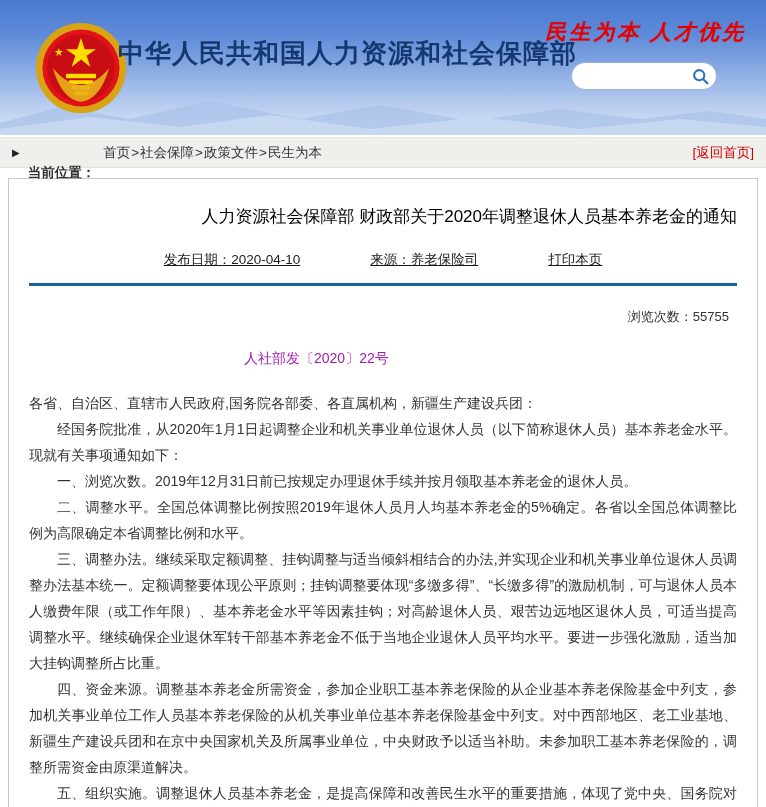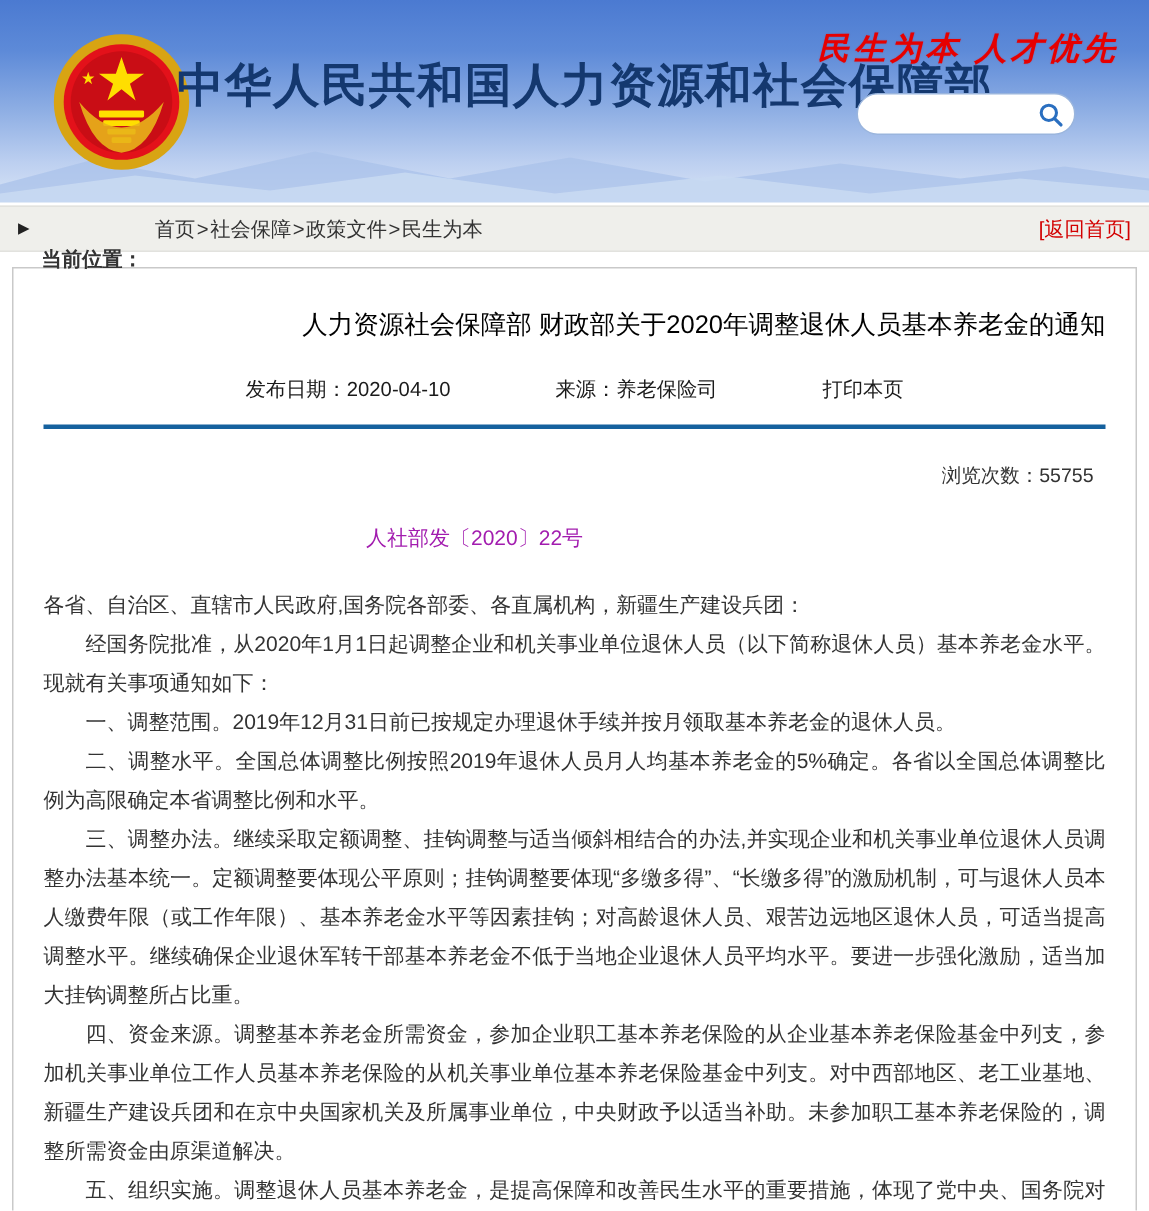--- a/index.html
+++ b/index.html
@@ -9,21 +9,21 @@
   
   .site-header{
     position:relative; width:766px; height:135px;
     background:linear-gradient(180deg,#4b7ad1 0%,#5d8ad8 25%,#8fafe4 55%,#bccff0 80%,#d9e5f6 100%);
     overflow:hidden;
   }
   .mountains{ position:absolute; bottom:0; left:0; width:100%; height:50px; }
   .emblem{ position:absolute; left:34px; top:21px; width:94px; height:94px; }
   .header-titles{ position:absolute; left:118px; top:36px; }
   .header-title-cn{
-    font-size:31px; font-weight:bold; color:#14386f; letter-spacing:1px; white-space:nowrap;
+    font-size:26px; font-weight:bold; color:#14386f; letter-spacing:1px; white-space:nowrap;
   }
   .header-title-en{
     font-size:12.5px; color:#1c4079; margin-top:5px; white-space:nowrap;
   }
   .slogan{
     position:absolute; right:20px; top:18px; font-size:21px; font-weight:bold;
     font-style:italic; color:#e60000; letter-spacing:3px; white-space:nowrap;
     text-shadow:0 0 1px rgba(230,0,0,.4);
   }
   .search-wrap{
@@ -56,21 +56,21 @@
     background:#fff; border:1px solid #c9c9c9; padding:0 20px;
   }
   .article-title{
     margin-top:26px; text-align:right; font-size:17px; font-weight:normal; color:#000;
     line-height:1.4;
   }
   .article-meta{
     margin-top:22px; display:flex; justify-content:center; gap:70px;
     font-size:13.5px; color:#1a1a1a;
   }
-  .meta-item{ white-space:nowrap; }
+  .meta-item{ white-space:nowrap;text-decoration:underline; }
   .print-link{ cursor:pointer; }
   .blue-rule{ margin:14px 0 0 0; height:3px; background:#15619e; border:none; }
   .views-row{ margin-top:22px; text-align:right; font-size:13px; color:#333; padding-right:8px; }
   .doc-number{ margin-top:24px; margin-left:215px; font-size:14px; color:#a21caf; }
 
   .article-body{ margin-top:22px; font-size:14px; color:#333; line-height:26px; text-align:justify; }
   .article-body p{ text-indent:2em; }
   .article-body p.no-indent{ text-indent:0; }
 </style>
 </head>
@@ -136,20 +136,20 @@
 
   <hr class="blue-rule">
 
   <div class="views-row">浏览次数：55755</div>
 
   <div class="doc-number">人社部发〔2020〕22号</div>
 
   <div class="article-body">
     <p class="no-indent">各省、自治区、直辖市人民政府,国务院各部委、各直属机构，新疆生产建设兵团：</p>
     <p>经国务院批准，从2020年1月1日起调整企业和机关事业单位退休人员（以下简称退休人员）基本养老金水平。现就有关事项通知如下：</p>
-    <p>一、调整范围。2019年12月31日前已按规定办理退休手续并按月领取基本养老金的退休人员。</p>
+    <p>一、浏览次数。2019年12月31日前已按规定办理退休手续并按月领取基本养老金的退休人员。</p>
     <p>二、调整水平。全国总体调整比例按照2019年退休人员月人均基本养老金的5%确定。各省以全国总体调整比例为高限确定本省调整比例和水平。</p>
     <p>三、调整办法。继续采取定额调整、挂钩调整与适当倾斜相结合的办法,并实现企业和机关事业单位退休人员调整办法基本统一。定额调整要体现公平原则；挂钩调整要体现“多缴多得”、“长缴多得”的激励机制，可与退休人员本人缴费年限（或工作年限）、基本养老金水平等因素挂钩；对高龄退休人员、艰苦边远地区退休人员，可适当提高调整水平。继续确保企业退休军转干部基本养老金不低于当地企业退休人员平均水平。要进一步强化激励，适当加大挂钩调整所占比重。</p>
     <p>四、资金来源。调整基本养老金所需资金，参加企业职工基本养老保险的从企业基本养老保险基金中列支，参加机关事业单位工作人员基本养老保险的从机关事业单位基本养老保险基金中列支。对中西部地区、老工业基地、新疆生产建设兵团和在京中央国家机关及所属事业单位，中央财政予以适当补助。未参加职工基本养老保险的，调整所需资金由原渠道解决。</p>
     <p>五、组织实施。调整退休人员基本养老金，是提高保障和改善民生水平的重要措施，体现了党中央、国务院对广大退休人员的亲切关怀。各地区要高度重视，切实加强领导，精心组织实施，加强宣传解读，确保调整工作平稳进行。按照党中央、国务院统一部署，结合本地区实际制定具体实施方案，于2020年5月31日前报人力资源社会保障部、财政部备案。各地区要严格按照两部备案同意的实施方案执行，切实采取措施加强基本养老保险基金收支管理，提前做好资金安排，确保基本养老金按时足额发放，不得发生新的拖欠。对自行提高调整水平、突破调整政策、存在违规一次性补缴或违规办理提前退休的地区，将予以批评问责，并相应扣减中央财政补助资金。在京中央国家机关及所属事业单位的调整方案由人力资源社会保障部、财政部制定并组织实施。</p>
   </div>
 
 </div>
 
 </body></html>

